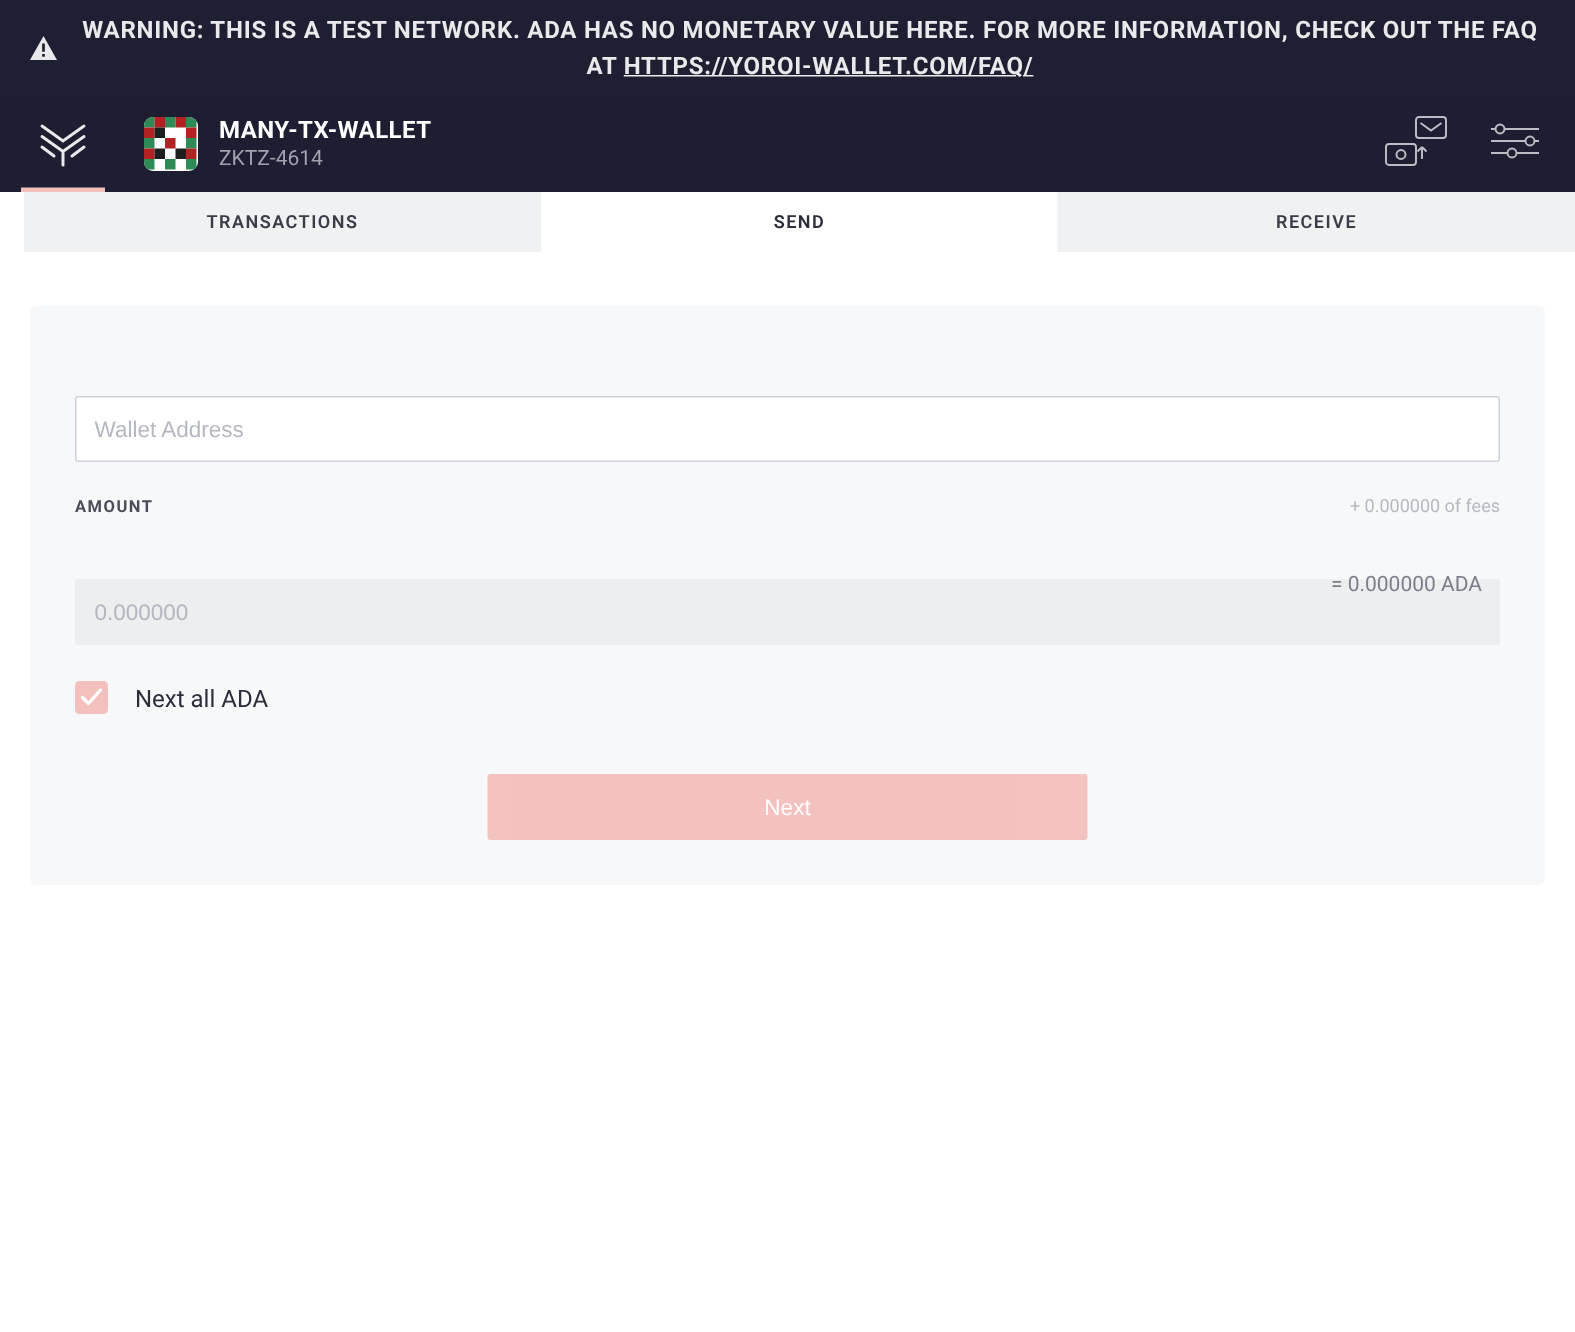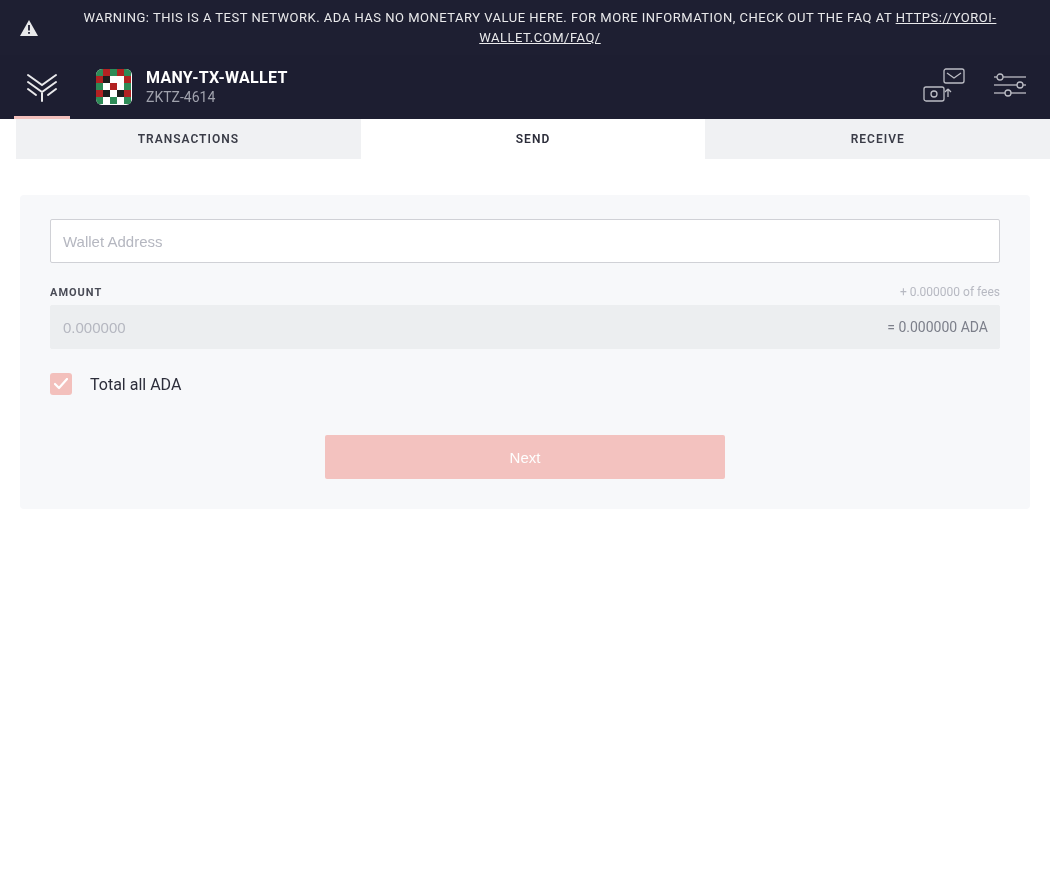--- a/index.html
+++ b/index.html
@@ -21,23 +21,23 @@
     padding: 0;
     width: 1050px;
     height: 888px;
     font-family: -apple-system, BlinkMacSystemFont, "Segoe UI", Roboto, "Helvetica Neue", sans-serif;
     background: var(--bg-page);
     overflow: hidden;
   }
   .banner {
     background: var(--bg-banner);
     color: var(--text-light);
-    font-size: 13px;
+    font-size: 16px;
     letter-spacing: 0.5px;
-    font-weight: 400;
+    font-weight: 700;
     display: flex;
     align-items: center;
     justify-content: center;
     padding: 8px 20px;
     line-height: 1.5;
     text-align: center;
   }
   .banner .warn-icon {
     margin-right: 12px;
     display: inline-flex;
@@ -180,20 +180,21 @@
   input[type="text"] {
     width: 100%;
     box-sizing: border-box;
     height: 44px;
     padding: 0 12px;
     font-size: 15px;
     border: 1px solid var(--input-border);
     border-radius: 2px;
     outline: none;
     color: var(--text-dark);
+    margin-top: 36px;
   }
   input::placeholder { color: #b5b7c0; }
   .input-wrap {
     position: relative;
   }
   .input-wrap.readonly input {
     background: var(--input-readonly-bg);
     border-color: var(--input-readonly-bg);
     color: #0369a1;
   }
@@ -343,18 +344,18 @@
       <input type="text" readonly="" placeholder="0.000000" style="">
       <span class="input-suffix">= 0.000000 ADA</span>
     </div>
 
     <div class="checkbox-row">
       <div class="checkbox">
         <svg width="14" height="12" viewBox="0 0 14 12">
             <path d="M1 6 L5 10 L13 1" stroke="#ffffff" stroke-width="2.2" fill="none" stroke-linecap="round" stroke-linejoin="round"></path>
           </svg>
       </div>
-      <div class="checkbox-label">Total all ADA</div>
+      <div class="checkbox-label">Next all ADA</div>
     </div>
 
     <button class="next-btn">Next</button>
   </div>
 </div>
 
 </body></html>

